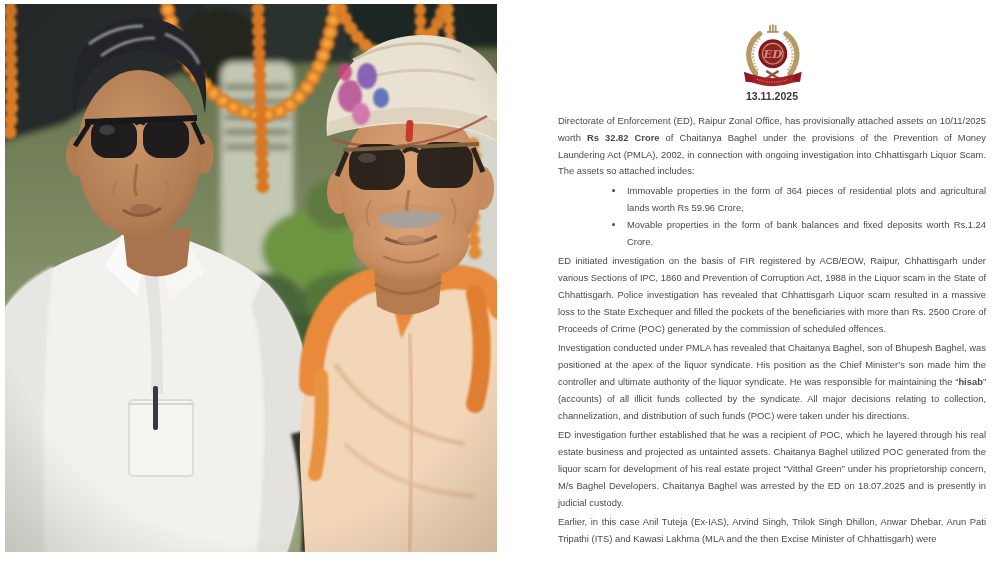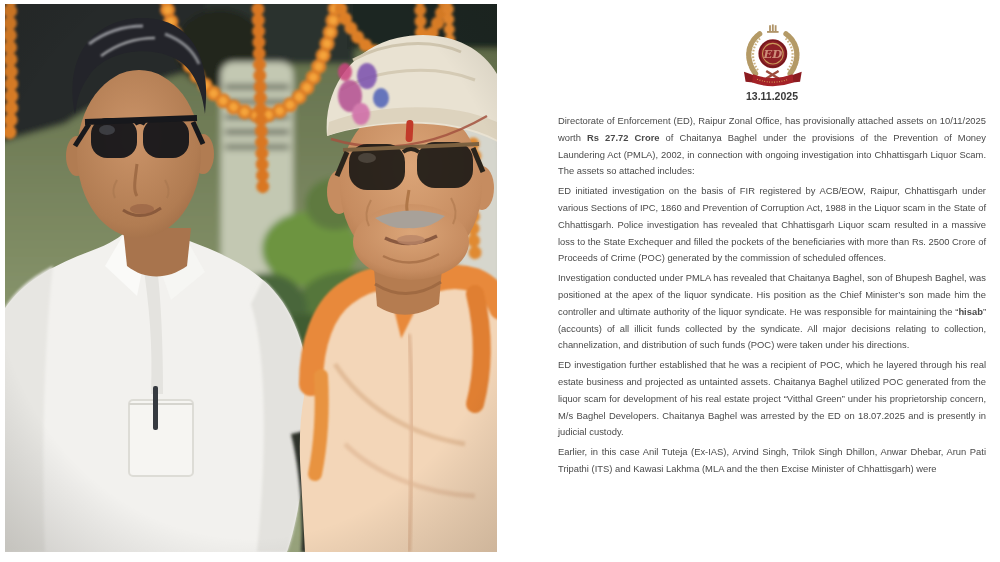--- a/index.html
+++ b/index.html
@@ -232,19 +232,23 @@
             <path d="M64,62 L76,58 L74,70 L65,71 Z" fill="#8c1b20"></path>
             <path d="M17,61 Q41,70 65,61 L66,71 Q41,80 16,71 Z" fill="#a32227"></path>
             <path d="M22,67 Q41,74 60,67" stroke="#d8a858" stroke-width="1.4" fill="none" stroke-dasharray="1 2"></path>
           </g>
         </g>
       </svg>
     </div>
     <div class="doc-date">13.11.2025</div>
   </div>
   <div class="doc-body">
-      <p><span>Directorate of Enforcement (ED), Raipur Zonal Office, has provisionally attached assets on 10/11/2025 worth </span><span class="b">Rs 27.72 Crore</span><span> of Chaitanya Baghel under the provisions of the Prevention of Money Laundering Act (PMLA), 2002, in connection with ongoing investigation into Chhattisgarh Liquor Scam. The assets so attached includes:</span></p>
+      <p><span>Directorate of Enforcement (ED), Raipur Zonal Office, has provisionally attached assets on 10/11/2025 worth </span><span class="b">Rs 32.82 Crore</span><span> of Chaitanya Baghel under the provisions of the Prevention of Money Laundering Act (PMLA), 2002, in connection with ongoing investigation into Chhattisgarh Liquor Scam. The assets so attached includes:</span></p>
+      <ul>
+        <li>Immovable properties in the form of 364 pieces of residential plots and agricultural lands worth Rs 59.96 Crore,</li>
+        <li>Movable properties in the form of bank balances and fixed deposits worth Rs.1.24 Crore.</li>
+      </ul>
       <p><span>ED initiated investigation on the basis of FIR registered by ACB/EOW, Raipur, Chhattisgarh under various Sections of IPC, 1860 and Prevention of Corruption Act, 1988 in the Liquor scam in the State of Chhattisgarh. Police investigation has revealed that Chhattisgarh Liquor scam resulted in a massive loss to the State Exchequer and filled the pockets of the beneficiaries with more than Rs. 2500 Crore of Proceeds of Crime (POC) generated by the commission of scheduled offences.</span></p>
       <p><span>Investigation conducted under PMLA has revealed that Chaitanya Baghel, son of Bhupesh Baghel, was positioned at the apex of the liquor syndicate. His position as the Chief Minister’s son made him the controller and ultimate authority of the liquor syndicate. He was responsible for maintaining the “</span><span class="b">hisab</span><span>” (accounts) of all illicit funds collected by the syndicate. All major decisions relating to collection, channelization, and distribution of such funds (POC) were taken under his directions.</span></p>
       <p><span>ED investigation further established that he was a recipient of POC, which he layered through his real estate business and projected as untainted assets. Chaitanya Baghel utilized POC generated from the liquor scam for development of his real estate project “Vitthal Green” under his proprietorship concern, M/s Baghel Developers. Chaitanya Baghel was arrested by the ED on 18.07.2025 and is presently in judicial custody.</span></p>
       <p><span>Earlier,  in this case Anil Tuteja (Ex-IAS), Arvind Singh, Trilok Singh Dhillon, Anwar Dhebar, Arun Pati Tripathi (ITS) and Kawasi Lakhma (MLA and the then Excise Minister of Chhattisgarh) were</span></p>
     </div>
 </div>
 
 </body></html>

